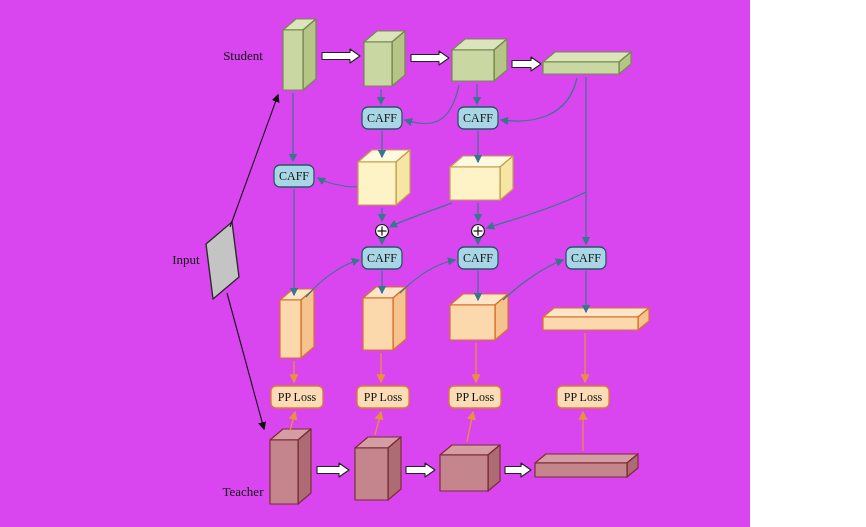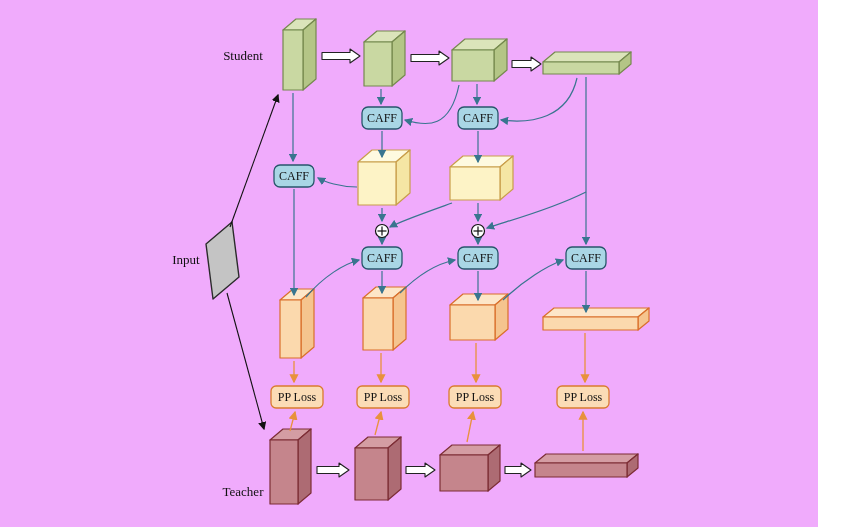--- a/index.html
+++ b/index.html
@@ -1,16 +1,16 @@
 <!DOCTYPE html>
 <html><head>
 <meta charset="utf-8">
 <style>
   html,body{margin:0;padding:0;background:#ffffff;}
-  .canvas{position:relative;width:818px;height:527px;background:#f0abfc;overflow:hidden;
+  .canvas{position:relative;width:750px;height:527px;background:#d946ef;overflow:hidden;
           font-family:"Liberation Serif", serif;}
   svg{display:block;}
   
   .g-front{fill:#c9d8a2;stroke:#75894e;stroke-width:1.2;stroke-linejoin:round;}
   .g-top{fill:#dbe4ba;stroke:#75894e;stroke-width:1.2;stroke-linejoin:round;}
   .g-side{fill:#b4c586;stroke:#75894e;stroke-width:1.2;stroke-linejoin:round;}
   
   .y-front{fill:#fdf3c6;stroke:#c89d4a;stroke-width:1.2;stroke-linejoin:round;}
   .y-top{fill:#fefae0;stroke:#c89d4a;stroke-width:1.2;stroke-linejoin:round;}
   .y-side{fill:#f5e6a4;stroke:#c89d4a;stroke-width:1.2;stroke-linejoin:round;}

